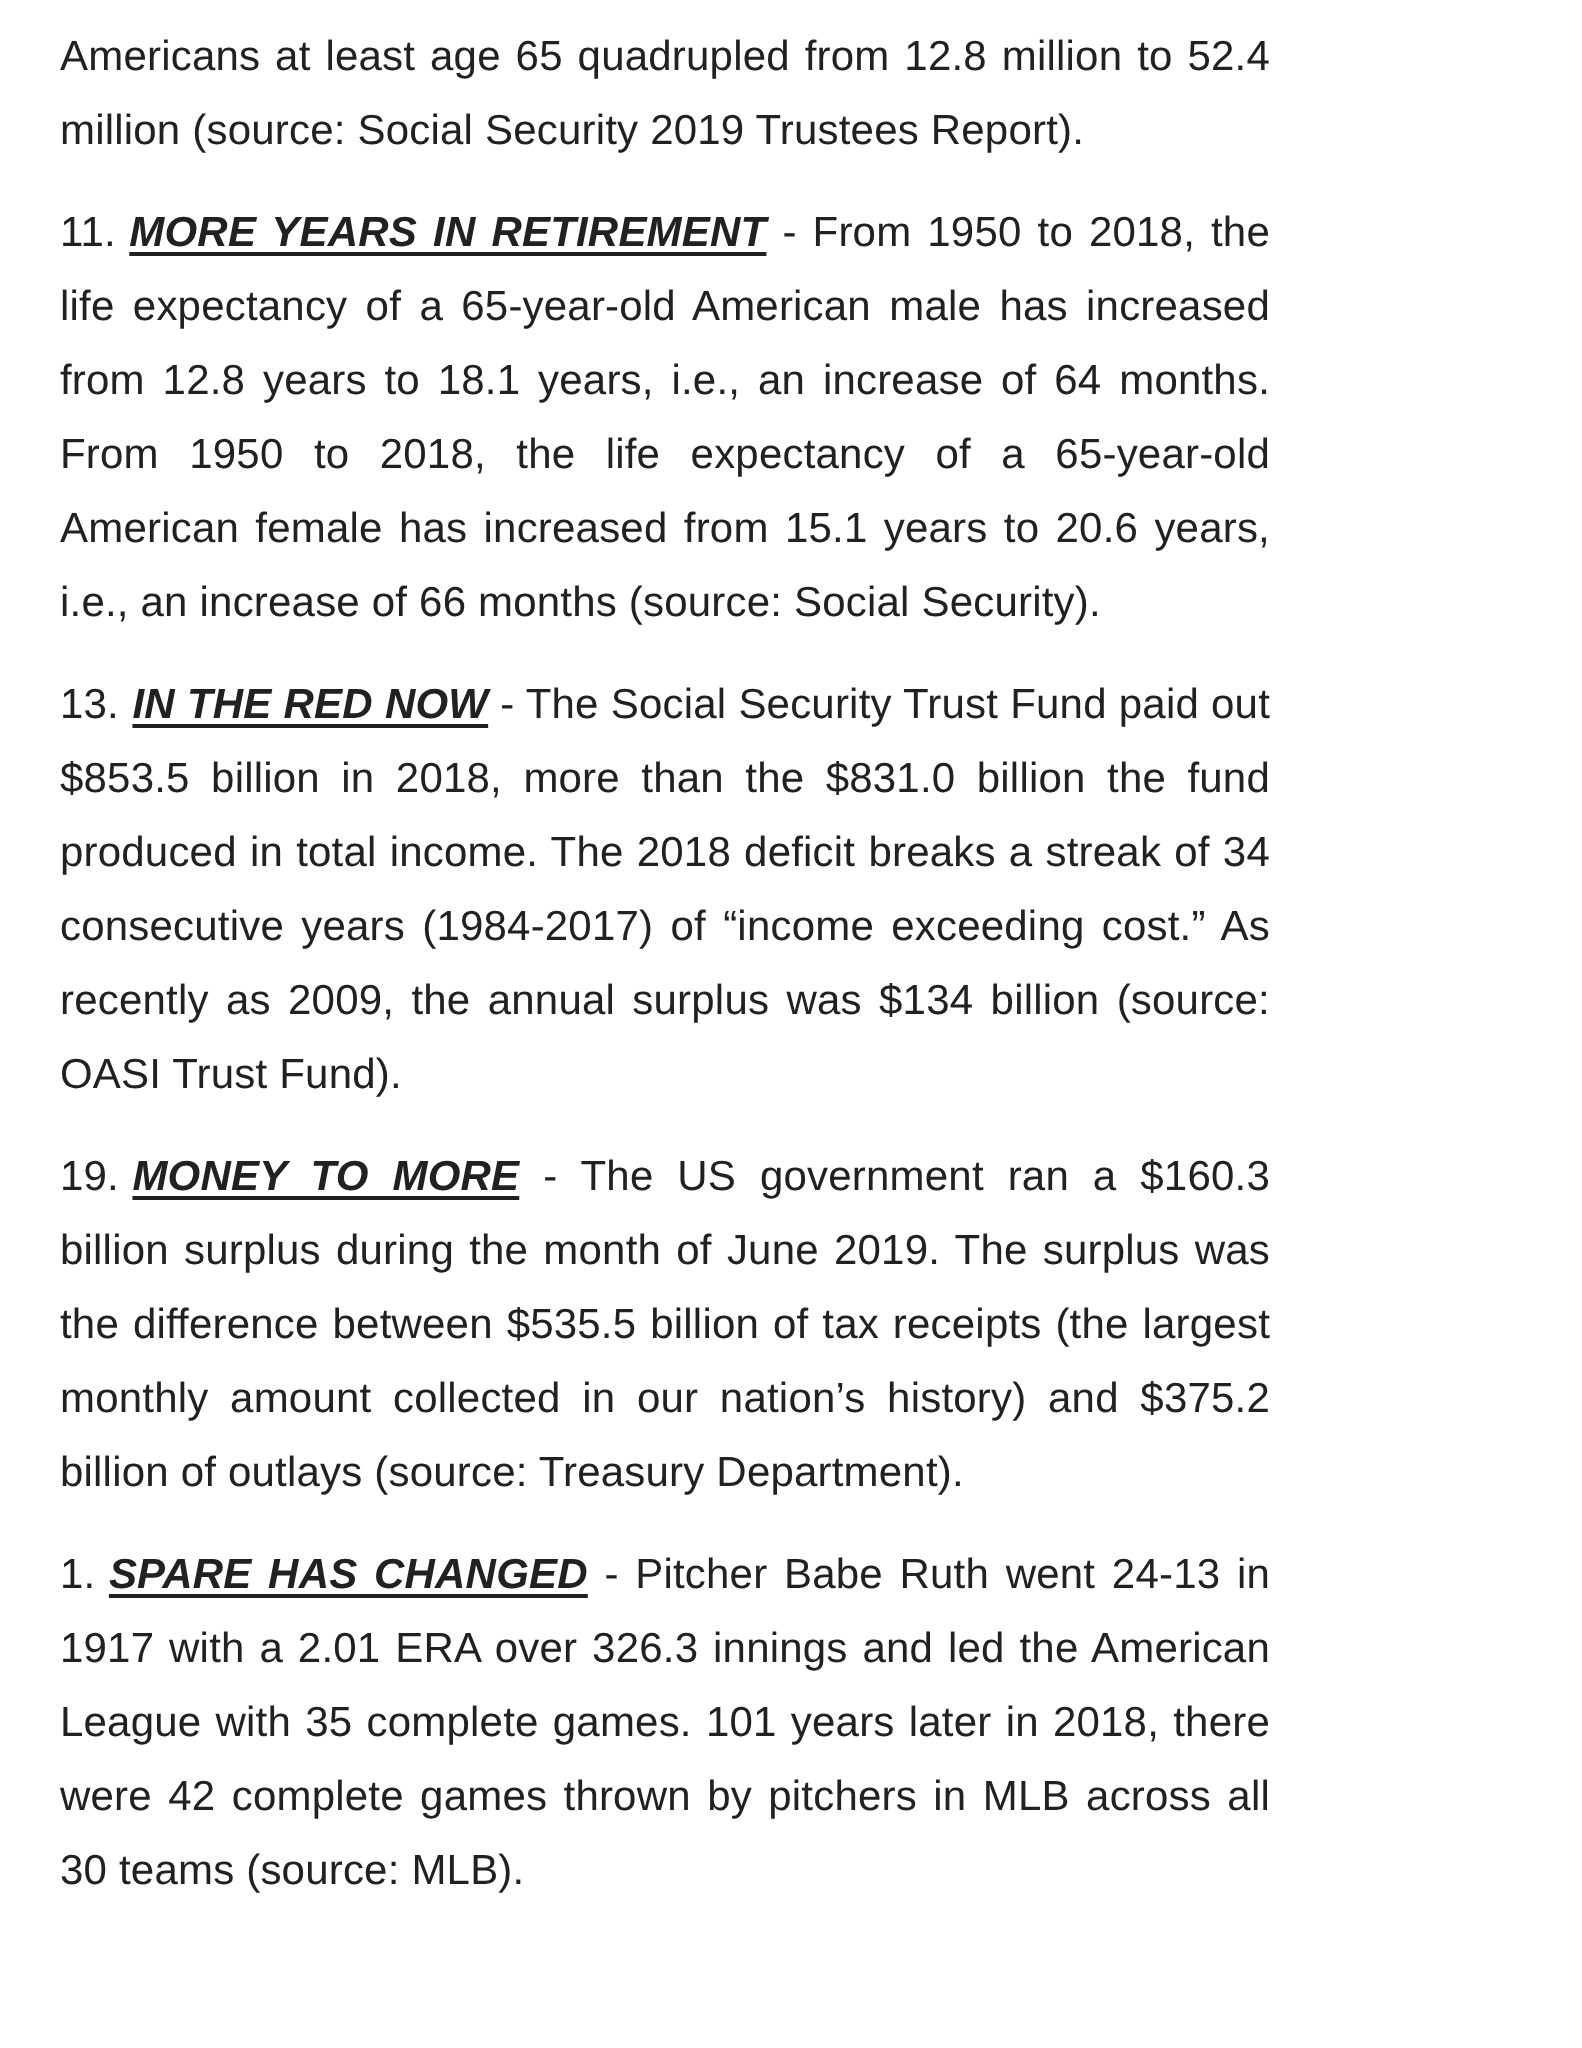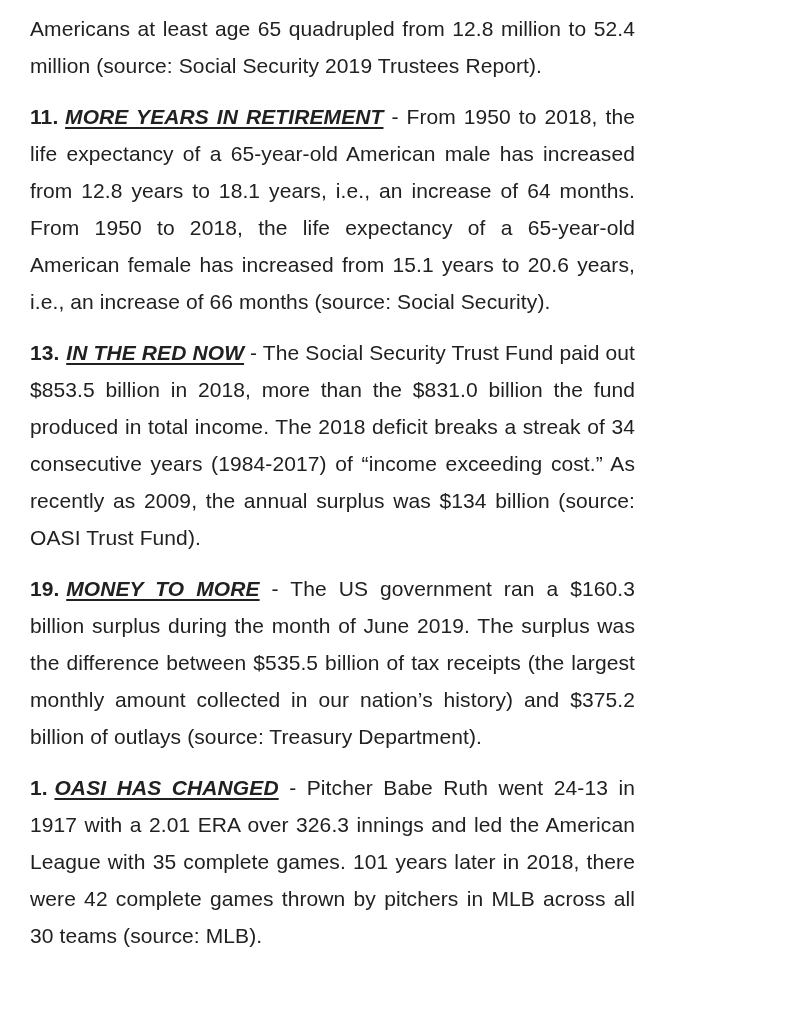--- a/index.html
+++ b/index.html
@@ -18,21 +18,21 @@
     line-height: 37px;
     color: #212121;
     letter-spacing: 0.1px;
   }
   .para {
     margin: 0 0 14px 0;
     text-align: justify;
   }
   .para:last-child { margin-bottom: 0; }
   .num {
-    font-weight: bold;
+    font-weight: normal;
     margin-right: 0.32em;
     white-space: nowrap;
   }
   .title {
     font-weight: bold;
     text-decoration: underline;
     text-decoration-thickness: 2px;
     text-underline-offset: 3px;
     font-style: italic;
   }
@@ -44,15 +44,15 @@
 
   <p class="para">Americans at least age 65 quadrupled from 12.8 million to 52.4 million (source: Social Security 2019 Trustees Report).</p>
 
   <p class="para"><span class="num">11.</span><span class="title">MORE YEARS IN RETIREMENT</span><span class="body"> - From 1950 to 2018, the life expectancy of a 65-year-old American male has increased from 12.8 years to 18.1 years, i.e., an increase of 64 months. From 1950 to 2018, the life expectancy of a 65-year-old American female has increased from 15.1 years to 20.6 years, i.e., an increase of 66 months (source: Social Security).</span></p>
 
 
   <p class="para"><span class="num">13.</span><span class="title">IN THE RED NOW</span><span class="body"> - The Social Security Trust Fund paid out $853.5 billion in 2018, more than the $831.0 billion the fund produced in total income. The 2018 deficit breaks a streak of 34 consecutive years (1984-2017) of “income exceeding cost.” As recently as 2009, the annual surplus was $134 billion (source: OASI Trust Fund).</span></p>
 
   <p class="para"><span class="num">19.</span><span class="title">MONEY TO MORE</span><span class="body"> - The US government ran a $160.3 billion surplus during the month of June 2019. The surplus was the difference between $535.5 billion of tax receipts (the largest monthly amount collected in our nation’s history) and $375.2 billion of outlays (source: Treasury Department).</span></p>
 
-  <p class="para"><span class="num">1.</span><span class="title">OASI HAS CHANGED</span><span class="body"> - Pitcher Babe Ruth went 24-13 in 1917 with a 2.01 ERA over 326.3 innings and led the American League with 35 complete games. 101 years later in 2018, there were 42 complete games thrown by pitchers in MLB across all 30 teams (source: MLB).</span></p>
+  <p class="para"><span class="num">1.</span><span class="title">SPARE HAS CHANGED</span><span class="body"> - Pitcher Babe Ruth went 24-13 in 1917 with a 2.01 ERA over 326.3 innings and led the American League with 35 complete games. 101 years later in 2018, there were 42 complete games thrown by pitchers in MLB across all 30 teams (source: MLB).</span></p>
 
 </div>
 
 </body></html>

